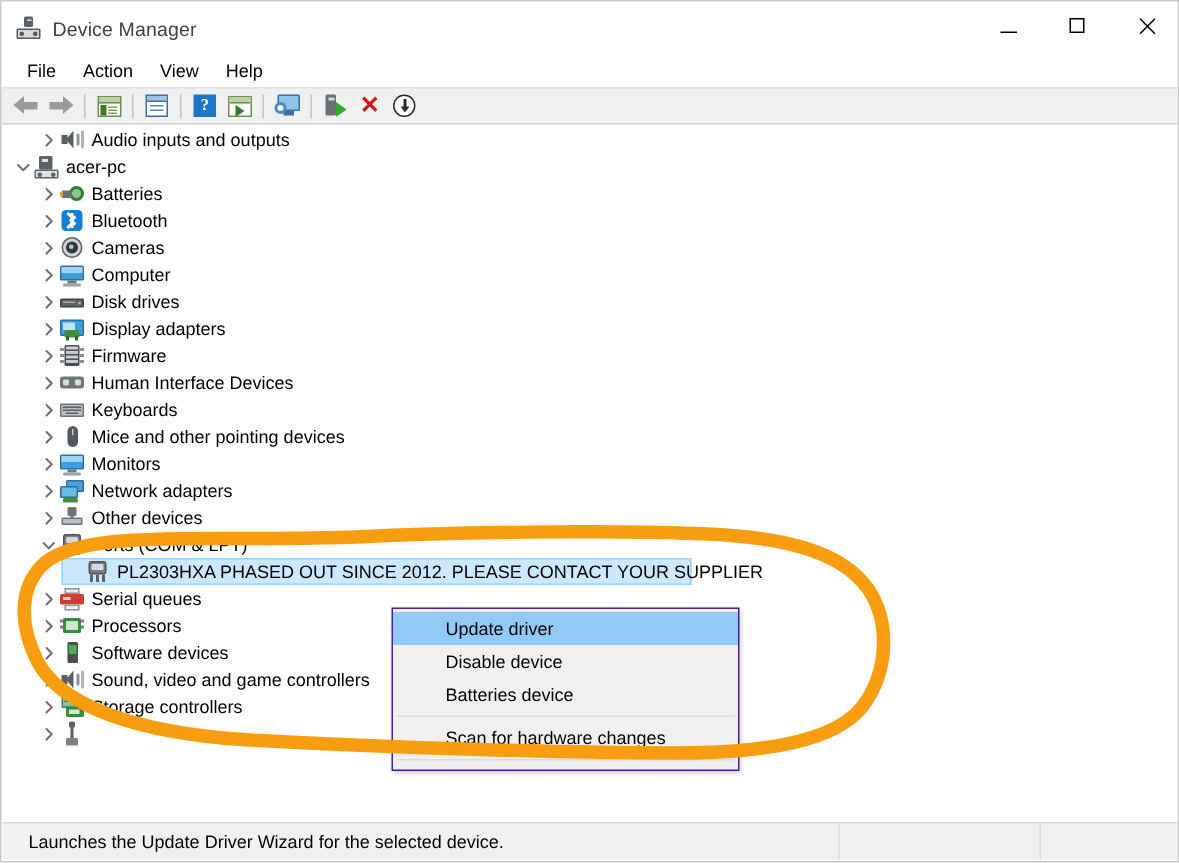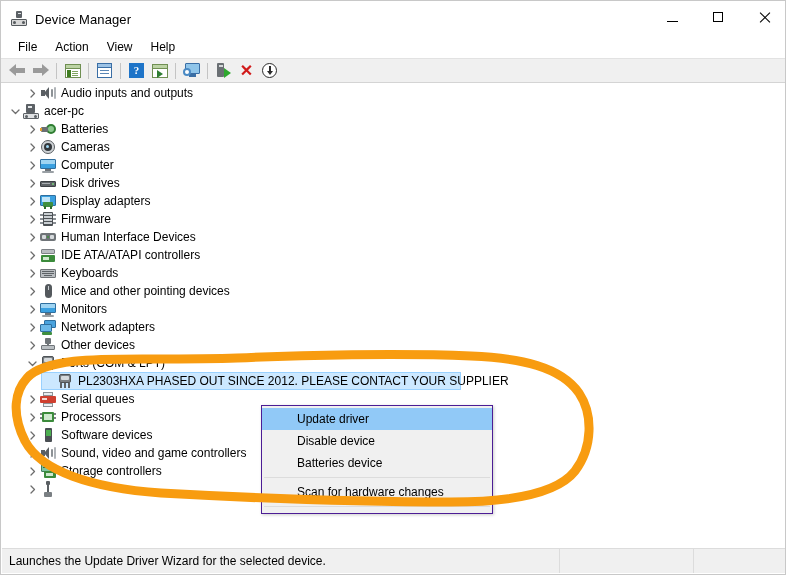--- a/index.html
+++ b/index.html
@@ -67,21 +67,21 @@
   }
   .ic-dm-tower:after {
     content: "";
     position: absolute;
     left: 1.5px; top: 1.5px;
     width: 3px; height: 1.5px;
     background: #dfe2e4;
   }
   #title-text {
     font-size: 13px;
-    color: #000000;
+    color: #404040;
     letter-spacing: 0.1px;
   }
   #win-buttons {
     position: absolute;
     right: 0; top: 0;
     height: 32px;
     display: flex;
   }
   .win-btn {
     width: 46px; height: 32px;
@@ -404,21 +404,21 @@
     position: absolute;
     left: 1px; bottom: 1px;
     width: 784px; height: 25px;
     background: #f0f0f0;
     border-top: 1px solid #dcdcdc;
     box-sizing: border-box;
     display: flex;
     align-items: center;
   }
   #status-text {
-    padding-left: 7px;
+    padding-left: 17px;
     font-size: 12px;
     color: #000;
     flex: 1;
   }
   .status-div {
     width: 1px; height: 24px;
     background: #dcdcdc;
     flex: none;
   }
   .status-cell {
@@ -581,20 +581,37 @@
         <div class="tlabel">Batteries</div>
       </div>
       <div class="trow">
         <div style="width: 22px; flex: 0 0 auto;"></div>
         <div class="chev">
           <svg width="9" height="9" viewBox="0 0 9 9">
             <path d="M3 1 L6.5 4.5 L3 8" fill="none" stroke="#6d6d6d" stroke-width="1.3" stroke-linecap="round" stroke-linejoin="round"></path>
           </svg>
         </div>
         <div class="ticon">
+          <div style="position: absolute; left: 1px; top: 1px; width: 14px; height: 14px; background: rgb(16, 128, 216); border-radius: 3px;"></div>
+          <div style="position: absolute; left: 7px; top: 3px; width: 2px; height: 10px; background: rgb(255, 255, 255);"></div>
+          <div style="position: absolute; left: 4px; top: 4px; width: 6px; height: 2px; background: rgb(255, 255, 255); transform: rotate(45deg);"></div>
+          <div style="position: absolute; left: 4px; top: 10px; width: 6px; height: 2px; background: rgb(255, 255, 255); transform: rotate(-45deg);"></div>
+          <div style="position: absolute; left: 6px; top: 6px; width: 5px; height: 2px; background: rgb(255, 255, 255); transform: rotate(-45deg);"></div>
+          <div style="position: absolute; left: 6px; top: 8px; width: 5px; height: 2px; background: rgb(255, 255, 255); transform: rotate(45deg);"></div>
+        </div>
+        <div class="tlabel">Bluetooth</div>
+      </div>
+      <div class="trow">
+        <div style="width: 22px; flex: 0 0 auto;"></div>
+        <div class="chev">
+          <svg width="9" height="9" viewBox="0 0 9 9">
+            <path d="M3 1 L6.5 4.5 L3 8" fill="none" stroke="#6d6d6d" stroke-width="1.3" stroke-linecap="round" stroke-linejoin="round"></path>
+          </svg>
+        </div>
+        <div class="ticon">
           <div style="position: absolute; left: 1px; top: 1px; width: 14px; height: 14px; border: 1.5px solid rgb(90, 95, 99); border-radius: 50%; box-sizing: border-box; background: rgb(207, 211, 214);"></div>
           <div style="position: absolute; left: 4px; top: 4px; width: 8px; height: 8px; border-radius: 50%; background: rgb(51, 56, 60);"></div>
           <div style="position: absolute; left: 6px; top: 6px; width: 3px; height: 3px; border-radius: 50%; background: rgb(159, 216, 245);"></div>
         </div>
         <div class="tlabel">Cameras</div>
       </div>
       <div class="trow">
         <div style="width: 22px; flex: 0 0 auto;"></div>
         <div class="chev">
           <svg width="9" height="9" viewBox="0 0 9 9">
@@ -661,34 +678,20 @@
             <path d="M3 1 L6.5 4.5 L3 8" fill="none" stroke="#6d6d6d" stroke-width="1.3" stroke-linecap="round" stroke-linejoin="round"></path>
           </svg>
         </div>
         <div class="ticon">
           <div style="position: absolute; left: 0px; top: 4px; width: 16px; height: 8px; background: rgb(111, 116, 120); border-radius: 2px;"></div>
           <div style="position: absolute; left: 2px; top: 6px; width: 4px; height: 4px; background: rgb(214, 218, 221); border-radius: 1px;"></div>
           <div style="position: absolute; right: 2px; top: 6px; width: 4px; height: 4px; background: rgb(214, 218, 221); border-radius: 1px;"></div>
           <div style="position: absolute; left: 7px; top: 7px; width: 2px; height: 2px; background: rgb(62, 143, 62); border-radius: 50%;"></div>
         </div>
         <div class="tlabel">Human Interface Devices</div>
-      </div>
-      <div class="trow">
-        <div style="width: 22px; flex: 0 0 auto;"></div>
-        <div class="chev">
-          <svg width="9" height="9" viewBox="0 0 9 9">
-            <path d="M3 1 L6.5 4.5 L3 8" fill="none" stroke="#6d6d6d" stroke-width="1.3" stroke-linecap="round" stroke-linejoin="round"></path>
-          </svg>
-        </div>
-        <div class="ticon">
-          <div style="position: absolute; left: 1px; top: 2px; width: 14px; height: 5px; background: rgb(185, 189, 193); border: 1px solid rgb(125, 129, 134); box-sizing: border-box; border-radius: 1px;"></div>
-          <div style="position: absolute; left: 1px; top: 8px; width: 14px; height: 7px; background: rgb(59, 139, 59); border-radius: 1px;"></div>
-          <div style="position: absolute; left: 3px; top: 10px; width: 6px; height: 3px; background: rgb(207, 233, 207);"></div>
-        </div>
-        <div class="tlabel">IDE ATA/ATAPI controllers</div>
       </div>
       <div class="trow">
         <div style="width: 22px; flex: 0 0 auto;"></div>
         <div class="chev">
           <svg width="9" height="9" viewBox="0 0 9 9">
             <path d="M3 1 L6.5 4.5 L3 8" fill="none" stroke="#6d6d6d" stroke-width="1.3" stroke-linecap="round" stroke-linejoin="round"></path>
           </svg>
         </div>
         <div class="ticon">
           <div style="position: absolute; left: 0px; top: 4px; width: 16px; height: 9px; background: rgb(185, 189, 193); border: 1px solid rgb(111, 116, 120); box-sizing: border-box; border-radius: 1px;"></div>

